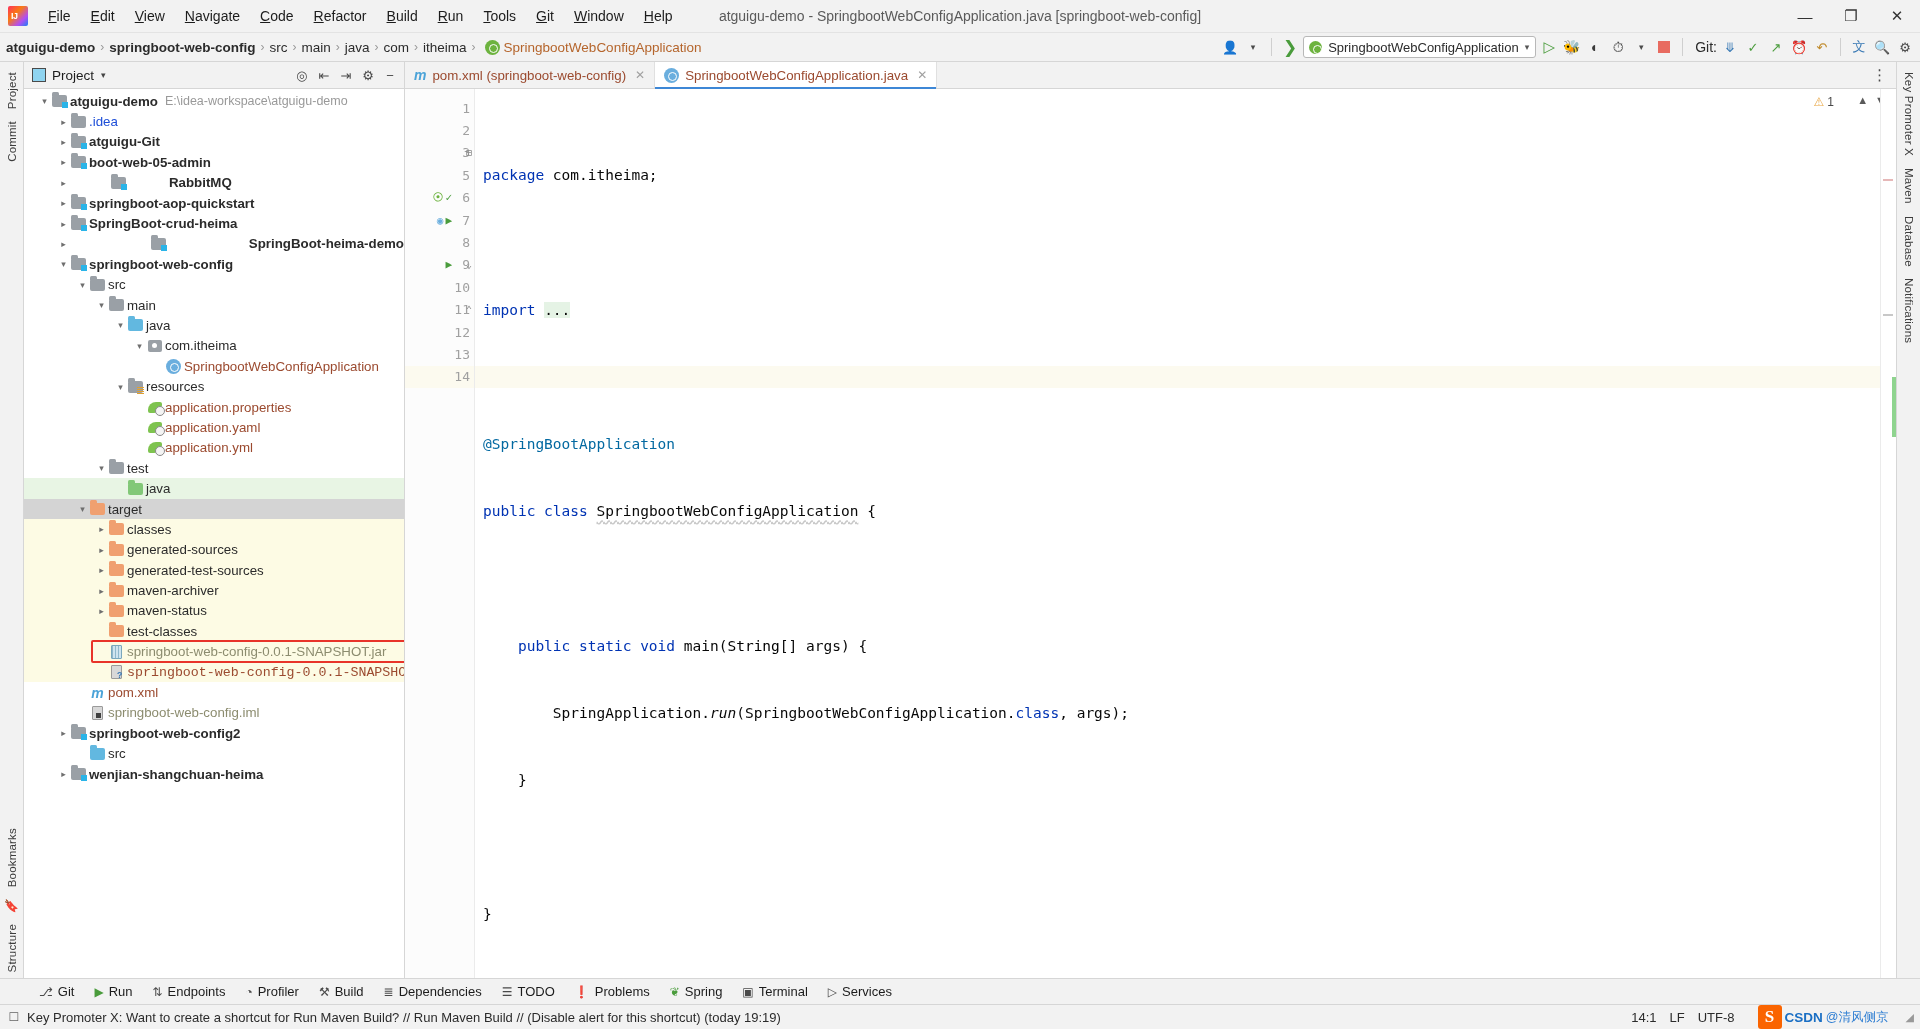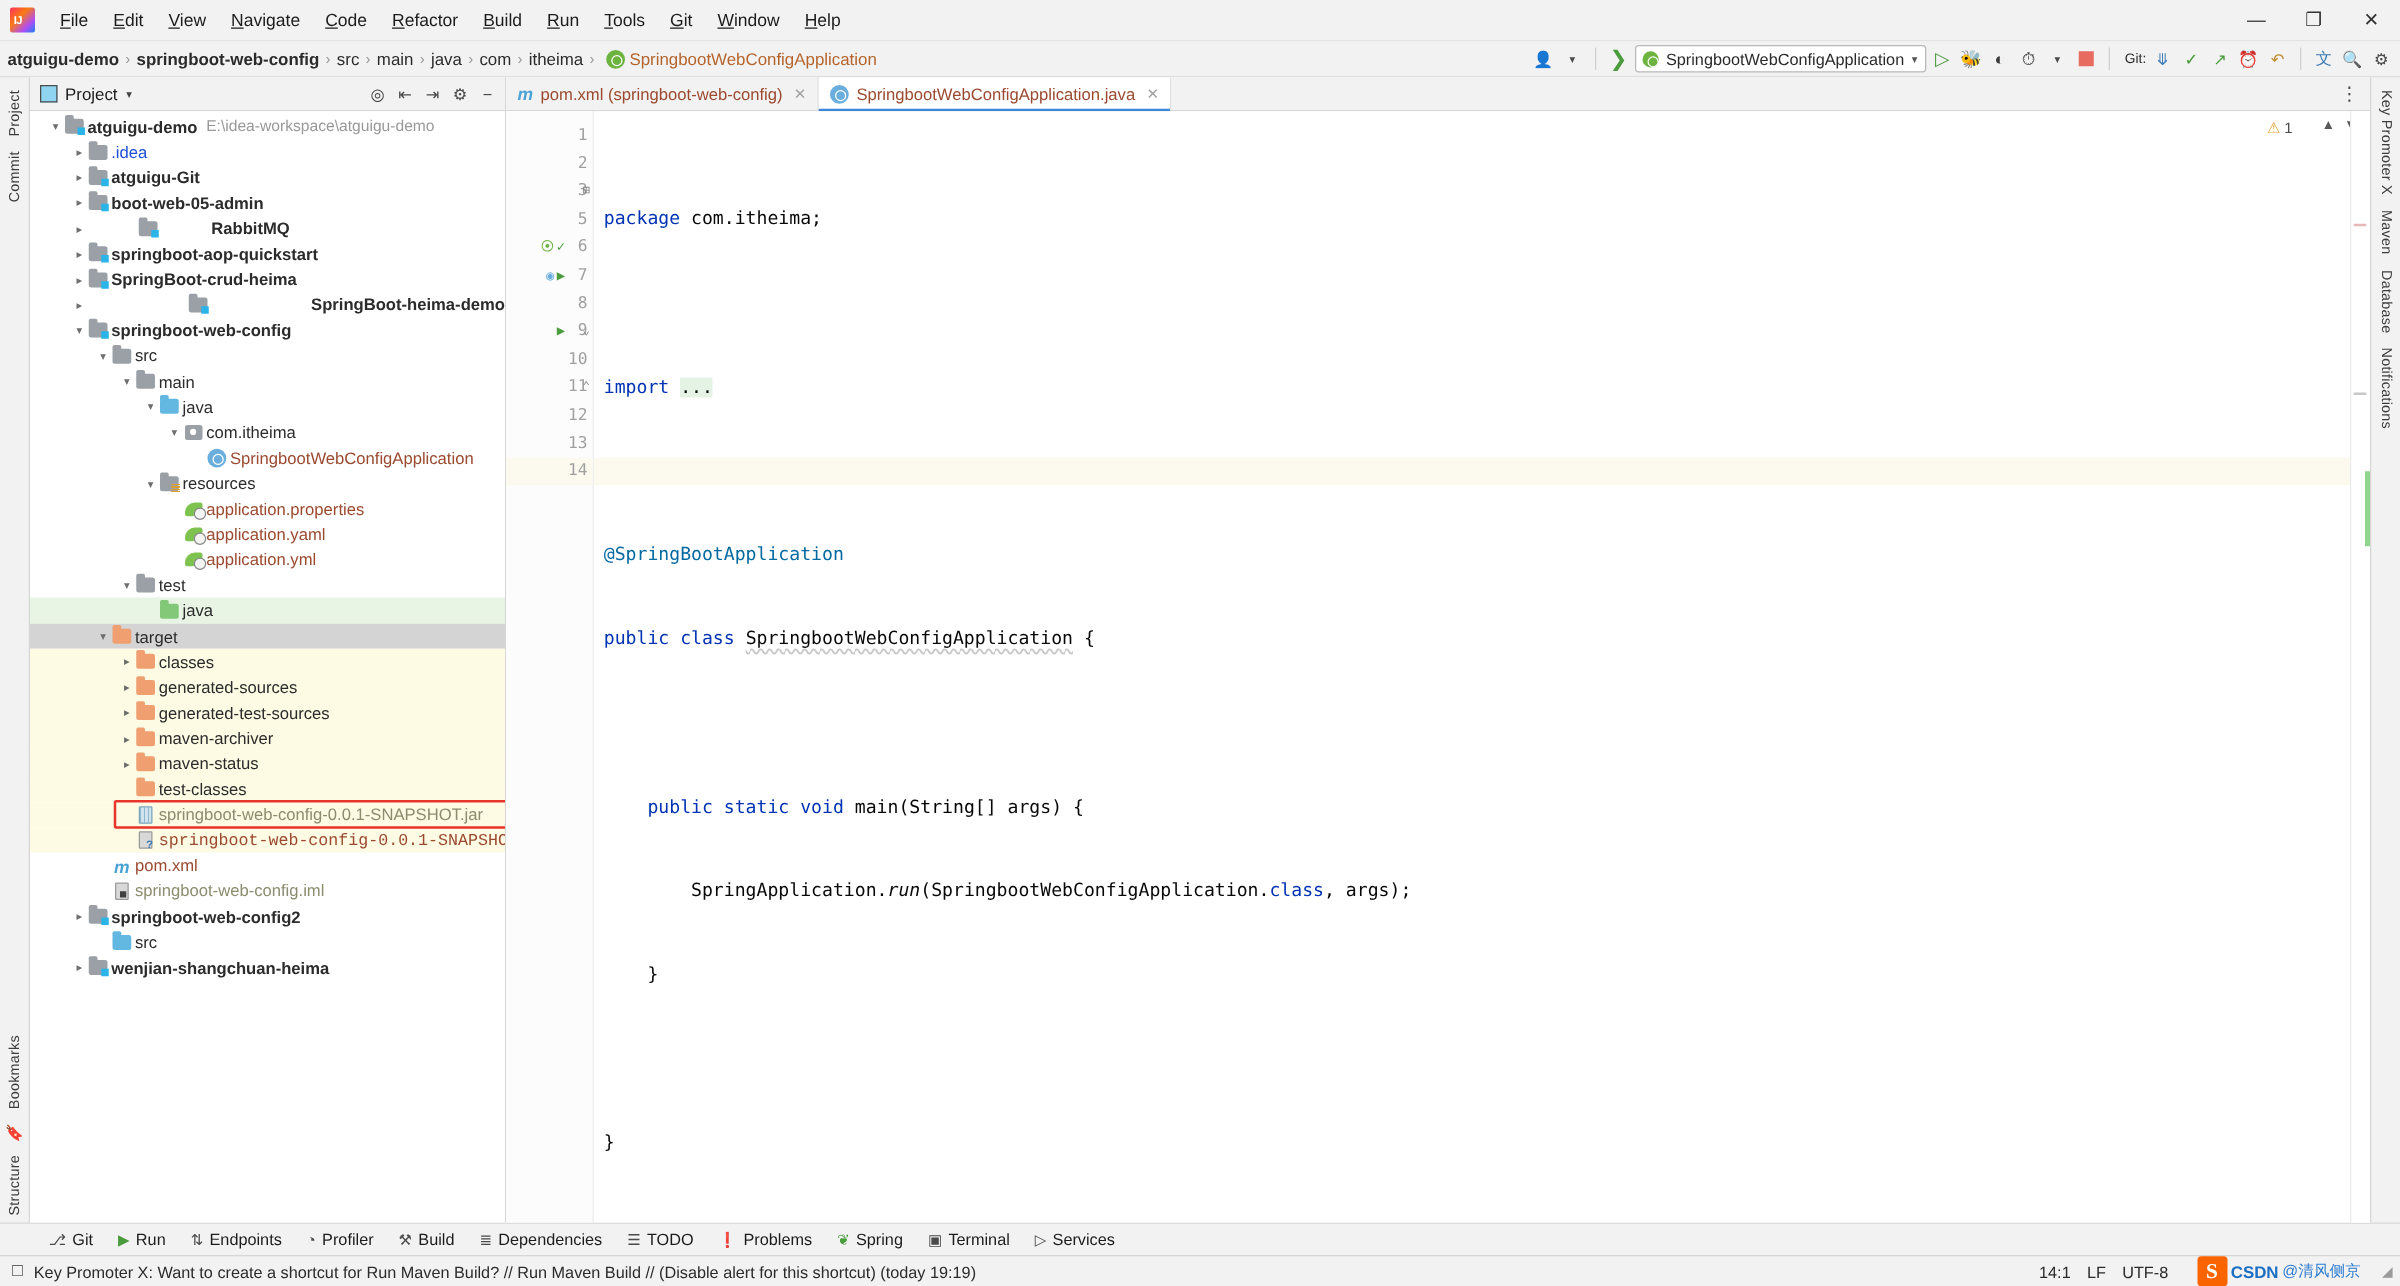--- a/index.html
+++ b/index.html
@@ -57,21 +57,21 @@
   .tb-icon {
     width: 20px; height: 20px; display: flex; align-items: center; justify-content: center;
     font-size: 13px; color: #4a4a4a;
   }
   .runconfig {
     display: flex; align-items: center; gap: 6px; height: 22px;
     border: 1px solid #b8b8b8; border-radius: 3px; background: #fff;
     padding: 0 6px 0 5px; font-size: 13px; white-space: nowrap;
   }
   .vsep { width: 1px; height: 18px; background: #cfcfcf; margin: 0 5px; }
-  .git-label { font-size: 11px; color: #2b2b2b; margin-left: 4px; }
+  .git-label { font-size: 14px; color: #2b2b2b; margin-left: 4px; }
 
   
   .body { flex: 1; display: flex; min-height: 0; }
 
   
   .rail {
     width: 24px; background: #f2f2f2; border-right: 1px solid #d6d6d6;
     display: flex; flex-direction: column; align-items: center; flex: 0 0 24px;
     padding-top: 4px;
   }
@@ -290,20 +290,21 @@
       <div class="menu-item"><u>N</u>avigate</div>
       <div class="menu-item"><u>C</u>ode</div>
       <div class="menu-item"><u>R</u>efactor</div>
       <div class="menu-item"><u>B</u>uild</div>
       <div class="menu-item"><u>R</u>un</div>
       <div class="menu-item"><u>T</u>ools</div>
       <div class="menu-item"><u>G</u>it</div>
       <div class="menu-item"><u>W</u>indow</div>
       <div class="menu-item"><u>H</u>elp</div>
     </div>
+    <div class="win-title">atguigu-demo - SpringbootWebConfigApplication.java [springboot-web-config]</div>
     <div class="win-btns">
       <div class="win-btn">—</div>
       <div class="win-btn">❐</div>
       <div class="win-btn close">✕</div>
     </div>
   </div>
 
   <div class="navbar">
     <div class="crumb bold">atguigu-demo</div>
     <span class="crumb-sep">›</span>

